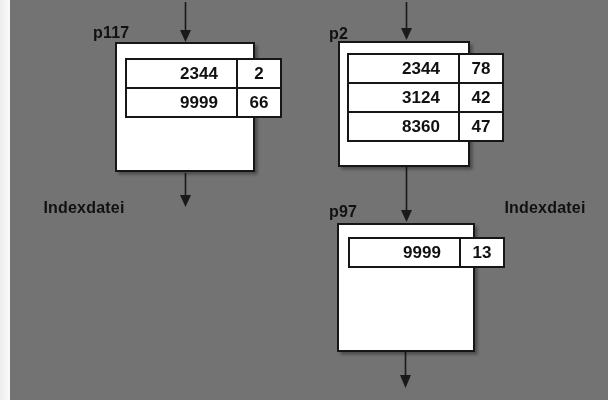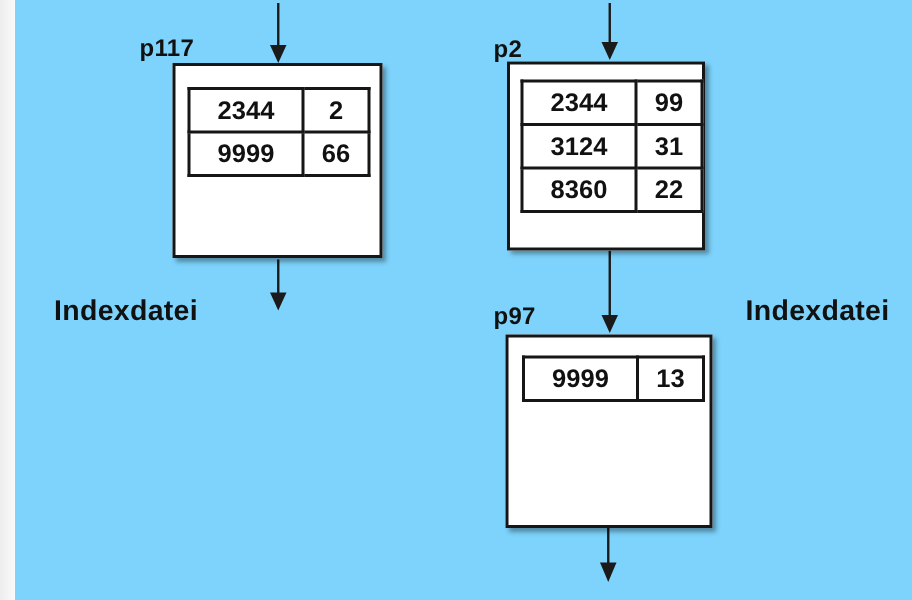--- a/index.html
+++ b/index.html
@@ -1,18 +1,18 @@
 <!DOCTYPE html>
 <html><head>
 <meta charset="utf-8">
 <style>
   html,body{margin:0;padding:0;background:#fafafa;}
   .canvas{
     position:relative;width:608px;height:400px;overflow:hidden;
-    background:#7dd3fc;color:#111;
+    background:#737373;color:#111;
     font-family:"Liberation Sans", sans-serif;
   }
   .page-edge{
     position:absolute;left:0;top:0;width:10px;height:400px;
     background:linear-gradient(to right,#ededed,#fafafa);
   }
   .arrows{position:absolute;left:0;top:0;width:608px;height:400px;}
   .arrows line{stroke:#1a1a1a;stroke-width:1.6;}
   .arrows polygon{fill:#1a1a1a;stroke:none;}
   .pnode{
@@ -29,27 +29,27 @@
   #title-p117{left:93px;top:24px;}
   #title-p2  {left:329px;top:25px;}
   #title-p97 {left:329px;top:203px;}
   .itable{
     position:absolute;border-collapse:collapse;background:#fff;
   }
   .itable td{
     border:2px solid #161616;text-align:center;vertical-align:middle;
     font-size:17px;font-weight:700;padding:0;height:27px;
   }
-  .itable td.c1{width:74px;}
+  .itable td.c1{width:74px;padding-left:35px;}
   .itable td.c2{width:42px;}
   #table-p117{left:125px;top:58px;}
   #table-p2  {left:347px;top:53px;}
   #table-p97 {left:348px;top:237px;}
   .side-label{
-    position:absolute;text-align:center;font-size:19px;font-weight:700;
+    position:absolute;text-align:center;font-size:16px;font-weight:700;
     line-height:25px;letter-spacing:.2px;
   }
   #label-stufe2{left:8px;top:195px;width:152px;}
   #label-stufe1{left:483px;top:195px;width:124px;}
 </style>
 </head>
 <body>
 
 <div class="canvas">
 
@@ -92,29 +92,29 @@
     </tr>
   </tbody>
     </table>
 
   <div class="pnode" id="box-p2"></div>
   <div class="ptitle" id="title-p2">p2</div>
   <table class="itable" id="table-p2">
     <tbody>
         <tr>
       <td class="c1">2344</td>
-      <td class="c2">99</td>
+      <td class="c2">78</td>
     </tr>
     <tr>
       <td class="c1">3124</td>
-      <td class="c2">31</td>
+      <td class="c2">42</td>
     </tr>
     <tr>
       <td class="c1">8360</td>
-      <td class="c2">22</td>
+      <td class="c2">47</td>
     </tr>
   </tbody>
     </table>
 
   <div class="pnode" id="box-p97"></div>
   <div class="ptitle" id="title-p97">p97</div>
   <table class="itable" id="table-p97">
     <tbody>
         <tr>
       <td class="c1">9999</td>

